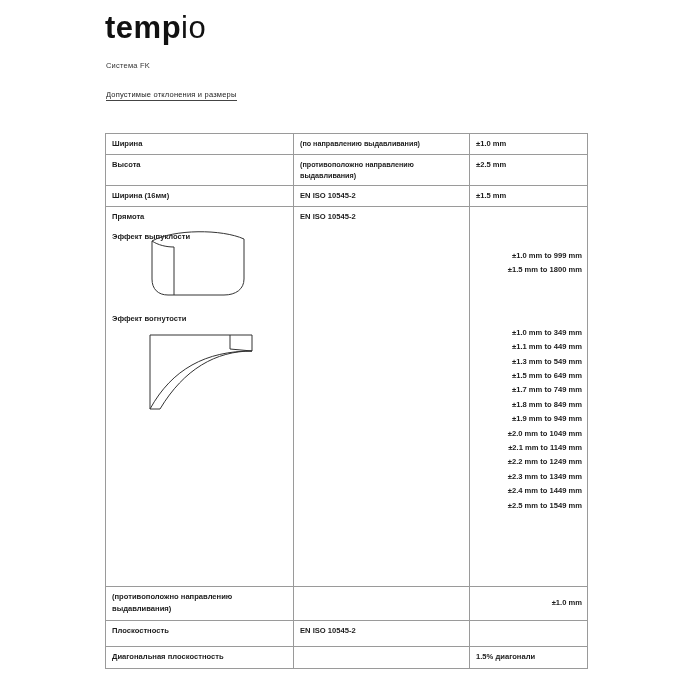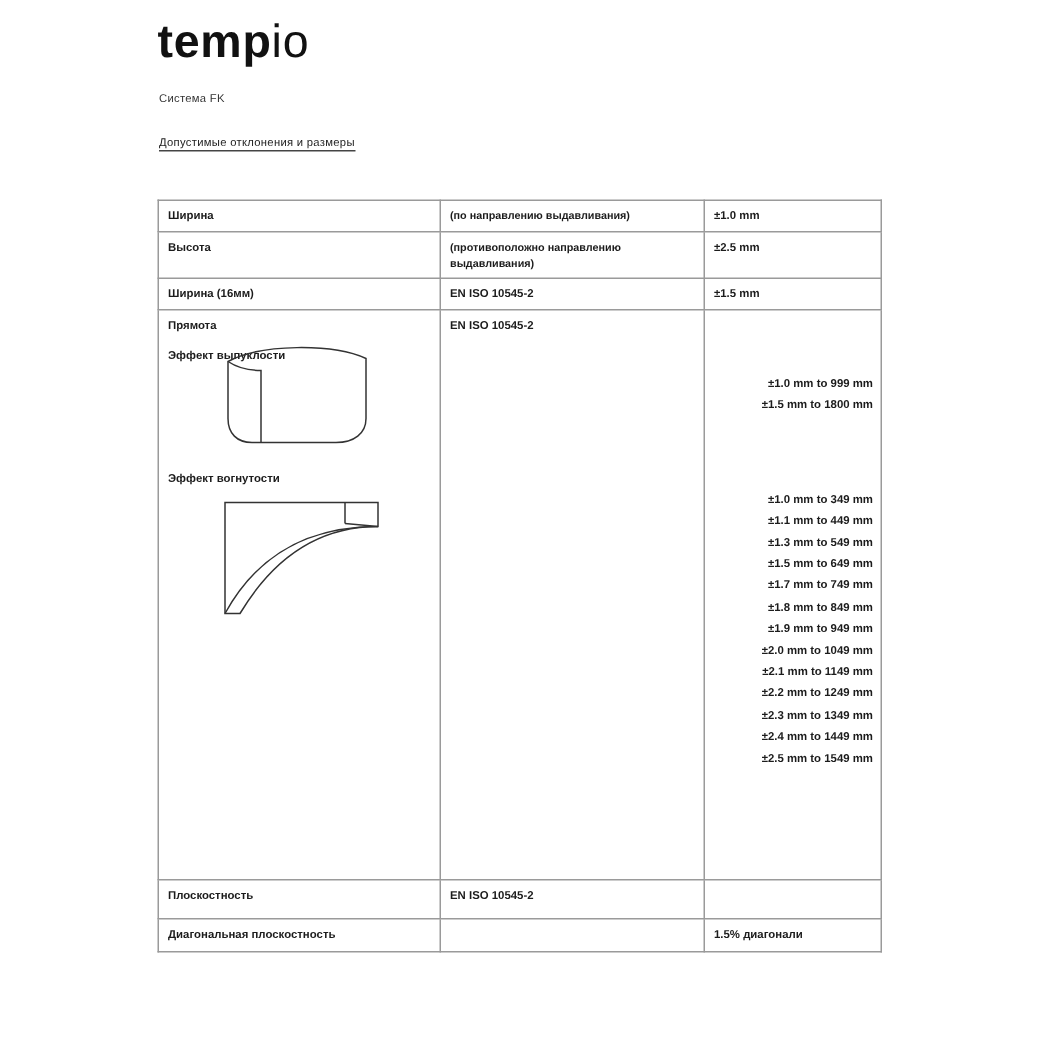--- a/index.html
+++ b/index.html
@@ -165,20 +165,28 @@
             <div>±2.0 mm to 1049 mm</div>
             <div>±2.1 mm to 1149 mm</div>
             <div>±2.2 mm to 1249 mm</div>
             <div>±2.3 mm to 1349 mm</div>
             <div>±2.4 mm to 1449 mm</div>
             <div>±2.5 mm to 1549 mm</div>
           </div>
         </td>
       </tr>
 
+      <tr>
+        <td style="height:34px;">
+          <div>(противоположно направлению</div>
+          <div>выдавливания)</div>
+        </td>
+        <td></td>
+        <td class="center" style="vertical-align:middle;">±1.0 mm</td>
+      </tr>
 
 
       <tr>
         <td style="height:26px;">Плоскостность</td>
         <td>EN ISO 10545-2</td>
         <td class="center"></td>
       </tr>
 
       <tr>
         <td style="height:22px; border-top:0;">Диагональная плоскостность</td>

